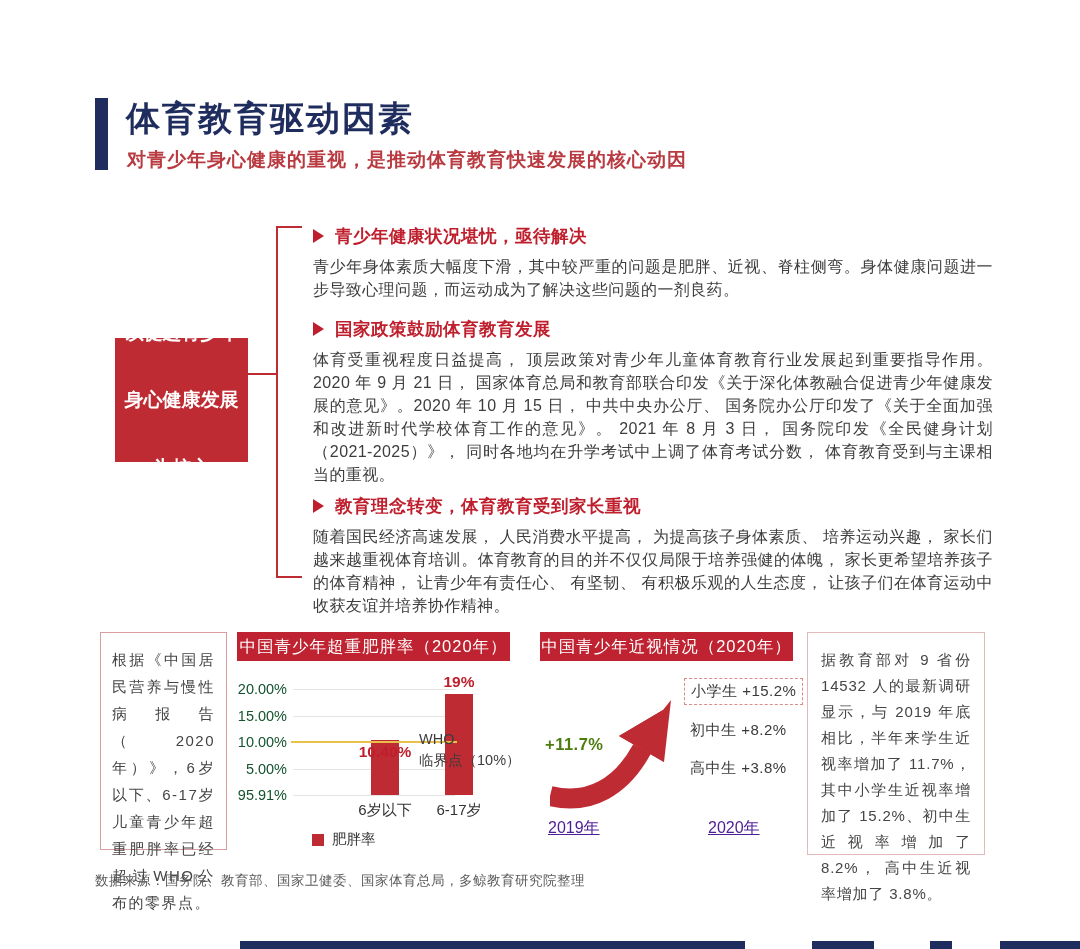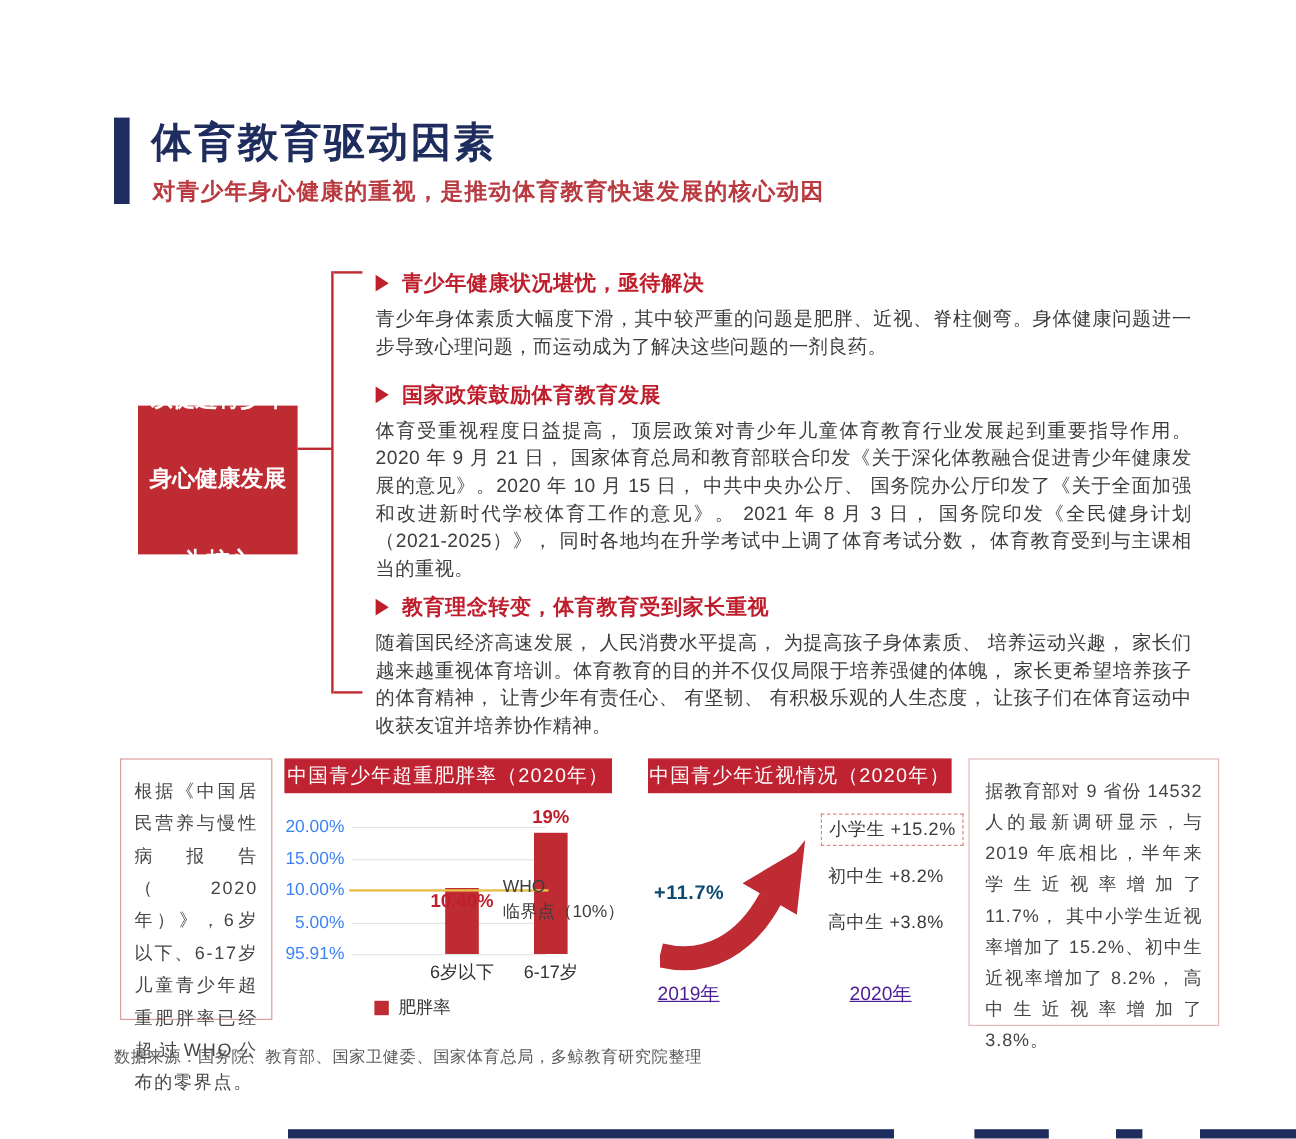--- a/index.html
+++ b/index.html
@@ -26,44 +26,44 @@
   .section { position:absolute; left:313px; width:680px; }
   .sec-1 { top:224px; } .sec-2 { top:317px; } .sec-3 { top:494px; }
   .sec-head { display:flex; align-items:center; gap:11px; }
   .bullet { width:0; height:0; border-top:7px solid transparent; border-bottom:7px solid transparent; border-left:11px solid #bf1f2d; flex:0 0 auto; }
   .sec-title { font-size:17.5px; font-weight:bold; color:#bf1f2d; letter-spacing:0.5px; }
   .sec-body { margin-top:7px; font-size:16px; line-height:23px; color:#3d3d3d; text-align:justify; letter-spacing:0.4px; }
 
   
   .note-box { position:absolute; top:632px; font-size:15px; color:#454545; text-align:justify; line-height:27px; letter-spacing:1.5px; }
   .note-left  { left:100px; width:127px; height:218px; border:1px solid #d99d9d; padding:13px 11px; }
-  .note-right { left:807px; width:209px; height:223px; border:1px solid #e3b9b9; padding:14px 13px; line-height:26px; letter-spacing:0.8px; }
+  .note-right { left:807px; width:178px; height:223px; border:1px solid #e3b9b9; padding:14px 13px; line-height:26px; letter-spacing:0.8px; }
 
   .chart-card { position:absolute; top:632px; height:225px; }
   .card-fat    { left:237px; width:273px; }
   .card-myopia { left:540px; width:253px; }
   .chart-banner { position:absolute; left:0; top:0; width:100%; height:29px; background:#bf2230; color:#fff;
                   font-size:16.5px; font-weight:normal; letter-spacing:1px; display:flex; align-items:center; justify-content:center; }
 
   
   .fat-yaxis { position:absolute; left:0; top:57px; width:50px; height:116px; }
-  .fat-ytick { position:absolute; right:0; font-size:14.5px; color:#3b82f6; white-space:nowrap; }
+  .fat-ytick { position:absolute; right:0; font-size:14.5px; color:#14532d; white-space:nowrap; }
   .fat-plot { position:absolute; left:56px; top:57px; width:162px; height:106px; }
   .gridline { position:absolute; left:0; width:100%; height:1px; background:#e4e4e4; }
   .bar { position:absolute; width:28px; background:#bf2b33; }
   .bar-label { position:absolute; font-size:15.5px; font-weight:bold; color:#bf1f2d; transform:translateX(-50%); white-space:nowrap; }
   .ref-line { position:absolute; left:-2px; width:166px; height:2px; background:#e8c04a; }
   .ref-label { position:absolute; left:126px; top:40px; width:110px; font-size:14.5px; color:#3d3d3d; line-height:21px; white-space:pre-line; }
   .xcat { position:absolute; top:112px; font-size:15px; color:#333; transform:translateX(-50%); white-space:nowrap; }
   .fat-legend { position:absolute; left:75px; top:198px; display:flex; align-items:center; gap:8px; font-size:14.5px; color:#333; }
   .legend-swatch { width:12px; height:12px; background:#bf2b33; }
 
   
   .arrow-svg { position:absolute; left:10px; top:42px; }
-  .overall-change { position:absolute; left:5px; top:103px; font-size:16.5px; font-weight:bold; color:#0c4a6e; letter-spacing:0.5px; }
+  .overall-change { position:absolute; left:5px; top:103px; font-size:16.5px; font-weight:bold; color:#4d7c0f; letter-spacing:0.5px; }
   .breakdown { position:absolute; left:144px; top:46px; display:flex; flex-direction:column; gap:13px; }
   .bd-item { font-size:15px; color:#3a3a3a; padding:3px 6px; white-space:nowrap; letter-spacing:0.5px; }
   .bd-item.hl { border:1px dashed #dd8a8a; }
   .year-label { position:absolute; top:186px; font-size:16px; color:#4c1d95;text-decoration:underline; }
   .year-2019 { left:8px; } .year-2020 { left:168px; }
 
   
   .source-line { position:absolute; left:95px; top:872px; font-size:13.5px; color:#5a5a5a; letter-spacing:0.5px; }
 
   

